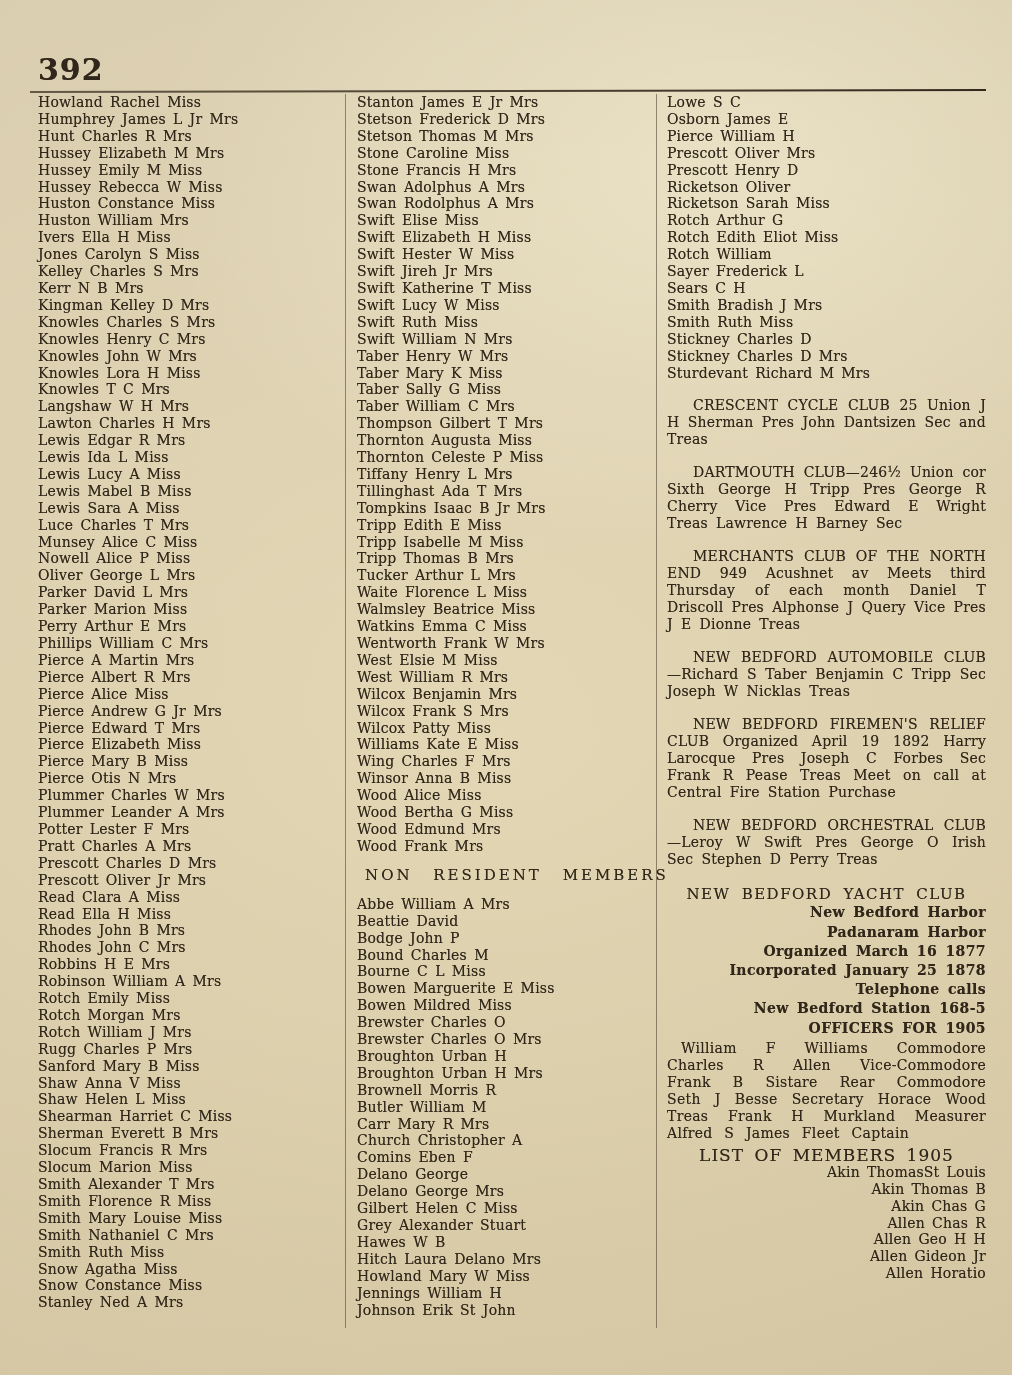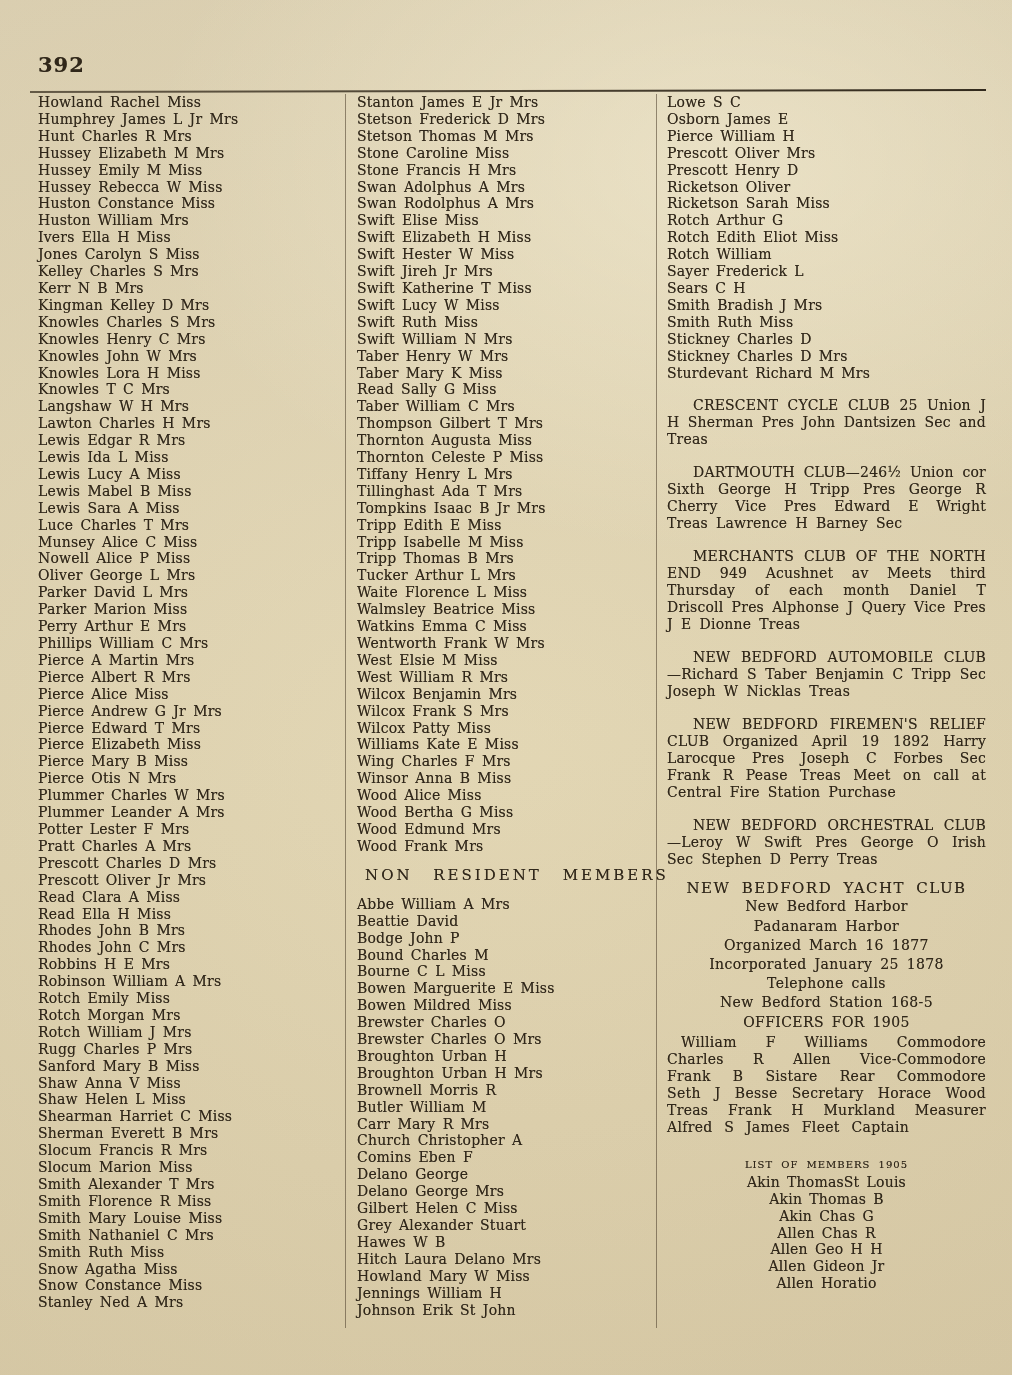--- a/index.html
+++ b/index.html
@@ -11,40 +11,40 @@
     background-color:#e8debe;
     background-image:
       radial-gradient(ellipse 900px 600px at 72% 12%, rgba(255,250,228,0.40), rgba(255,250,228,0) 65%),
       radial-gradient(ellipse 1400px 1100px at 50% 55%, rgba(140,112,70,0.05), rgba(100,78,48,0.16)),
       linear-gradient(168deg, #ece2c4 0%, #e7dcba 55%, #e3d6b2 100%);
     font-family:"DejaVu Serif","Liberation Serif",serif;
     color:#30271a;
     text-shadow:0 0 0.5px rgba(48,38,24,0.55);
   }
   .header-row { position:absolute; top:50px; left:36px; right:28px; height:38px; }
-  .page-num { position:absolute; left:2px; top:2px; font-size:21px; font-weight:bold; letter-spacing:1px; }
+  .page-num { position:absolute; left:2px; top:2px; font-size:30px; font-weight:bold; letter-spacing:1px; }
   .page-title { position:absolute; left:0; right:0; top:9px; text-align:center; font-size:17px; font-weight:bold; letter-spacing:2.5px; word-spacing:7px; }
   .header-rule { position:absolute; top:90px; left:30px; width:956px; height:2px; background:linear-gradient(to right, rgba(60,50,34,0.75), rgba(40,32,20,0.95)); transform:rotate(-0.12deg); }
   .divider { position:absolute; top:94px; width:1px; height:1234px; background:rgba(72,59,40,0.55); }
   .d1 { left:345px; }
   .d2 { left:656px; }
   .col { position:absolute; top:94px; font-size:14px; }
   .col1 { left:38px;  width:300px; }
   .col2 { left:357px; width:292px; }
   .col3 { left:667px; width:319px; }
   .entry-line { line-height:16.9px; white-space:nowrap; letter-spacing:0.2px; word-spacing:2.5px; }
   .section-heading { margin:11px 8px 12px; text-align:center; font-size:15px; letter-spacing:3px; word-spacing:13px; white-space:nowrap; }
   .clubs { margin-top:4px; }
   .club-para { margin-top:16px; text-align:justify; line-height:17px; letter-spacing:0.2px; word-spacing:3.5px; text-indent:26px; }
-  .yacht-heading { margin-top:11px; text-align:center; font-size:15px; letter-spacing:1.5px; word-spacing:5px; white-space:nowrap; }
-  .centered-line { text-align:center; line-height:19.2px; letter-spacing:0.4px; word-spacing:3px; }
+  .yacht-heading { margin-top:17px; text-align:center; font-size:15px; letter-spacing:1.5px; word-spacing:5px; white-space:nowrap; }
+  .centered-line { text-align:right; line-height:19.2px; letter-spacing:0.4px; word-spacing:3px;font-weight:bold; }
   .officers-para { margin-top:2px; text-align:justify; line-height:17px; letter-spacing:0.3px; word-spacing:7px; text-indent:14px; }
-  .list-heading { margin-top:20px; text-align:center; line-height:18px; letter-spacing:1px; word-spacing:4px; font-size:10px; }
+  .list-heading { margin-top:4px; text-align:center; line-height:18px; letter-spacing:1px; word-spacing:4px; font-size:17px; }
   .address-note { text-align:center; line-height:17px; letter-spacing:0.3px; word-spacing:3px; }
-  .member-row { display:flex; justify-content:center; line-height:16.9px; letter-spacing:0.2px; word-spacing:2.5px; }
+  .member-row { display:flex; justify-content:flex-end; line-height:16.9px; letter-spacing:0.2px; word-spacing:2.5px; }
 </style>
 </head>
 <body>
 
 <div class="page">
 
   <div class="header-row">
     <span class="page-num">392</span>
   </div>
 
@@ -139,21 +139,21 @@
         <div class="entry-line">Swift Elise Miss</div>
         <div class="entry-line">Swift Elizabeth H Miss</div>
         <div class="entry-line">Swift Hester W Miss</div>
         <div class="entry-line">Swift Jireh Jr Mrs</div>
         <div class="entry-line">Swift Katherine T Miss</div>
         <div class="entry-line">Swift Lucy W Miss</div>
         <div class="entry-line">Swift Ruth Miss</div>
         <div class="entry-line">Swift William N Mrs</div>
         <div class="entry-line">Taber Henry W Mrs</div>
         <div class="entry-line">Taber Mary K Miss</div>
-        <div class="entry-line">Read Sally G Miss</div>
+        <div class="entry-line">Taber Sally G Miss</div>
         <div class="entry-line">Taber William C Mrs</div>
         <div class="entry-line">Thompson Gilbert T Mrs</div>
         <div class="entry-line">Thornton Augusta Miss</div>
         <div class="entry-line">Thornton Celeste P Miss</div>
         <div class="entry-line">Tiffany Henry L Mrs</div>
         <div class="entry-line">Tillinghast Ada T Mrs</div>
         <div class="entry-line">Tompkins Isaac B Jr Mrs</div>
         <div class="entry-line">Tripp Edith E Miss</div>
         <div class="entry-line">Tripp Isabelle M Miss</div>
         <div class="entry-line">Tripp Thomas B Mrs</div>

